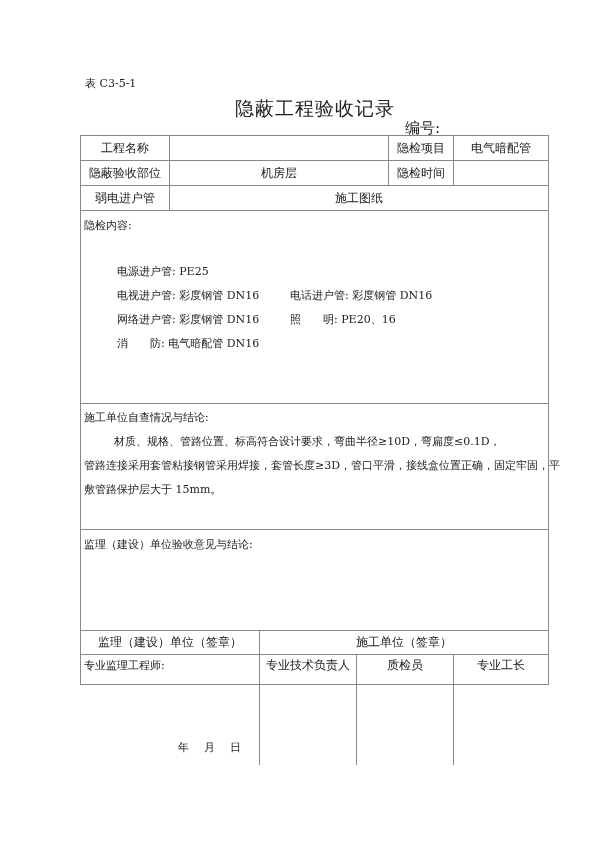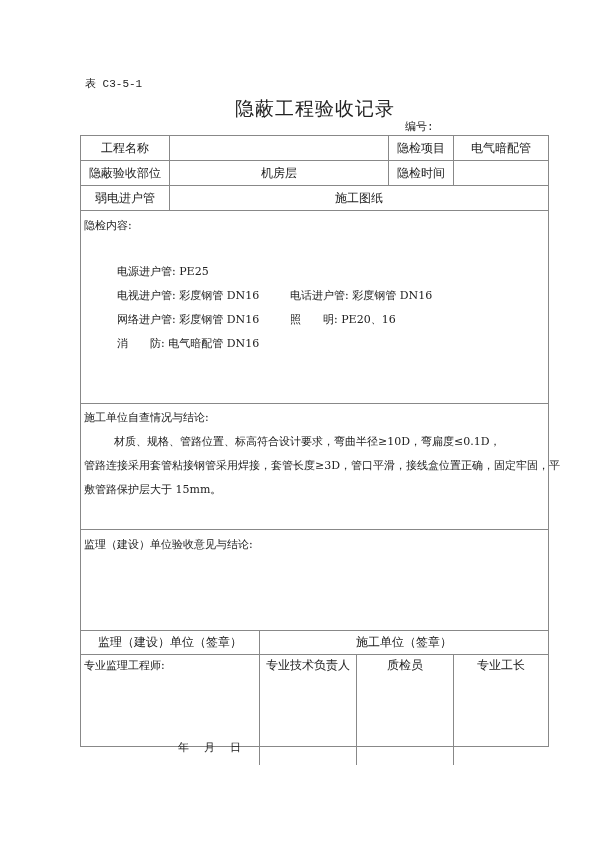--- a/index.html
+++ b/index.html
@@ -1,22 +1,22 @@
 <!DOCTYPE html>
 <html><head>
 <meta charset="utf-8">
 <style>
   html, body { margin: 0; padding: 0; background: #ffffff; }
   body { width: 600px; height: 850px; position: relative; overflow: hidden;
          font-family: "DejaVu Serif", "Liberation Serif", serif; color: #222; }
-  .abs { position: absolute; font-family: Liberation Mono, monospace; }
+  .abs { position: absolute; }
   .form-code { left: 85px; top: 76px; font-size: 11px; }
   .title { left: 0; width: 630px; top: 96px; text-align: center; font-size: 19px; letter-spacing: 1px; }
-  .serial { left: 405px; top: 119px; font-size: 11px; text-align: right; }
-  .tbl { position: absolute; left: 80px; top: 135px; width: 469px; height: 612px;
+  .serial { left: 405px; top: 119px; font-size: 15px; text-align: right; }
+  .tbl { position: absolute; left: 80px; top: 135px; width: 469px; height: 550px;
          border: 1px solid #888; box-sizing: border-box; }
   .hl { position: absolute; height: 0; border-top: 1px solid #888; }
   .vl { position: absolute; width: 0; border-left: 1px solid #888; }
   .cell { position: absolute; font-size: 12px; display: flex; align-items: center; justify-content: center; text-align: center; }
   .txt { position: absolute; font-size: 11px; white-space: nowrap; text-align: right; }
 </style>
 </head>
 <body>
 
 <div class="abs form-code">表 C3-5-1</div>

